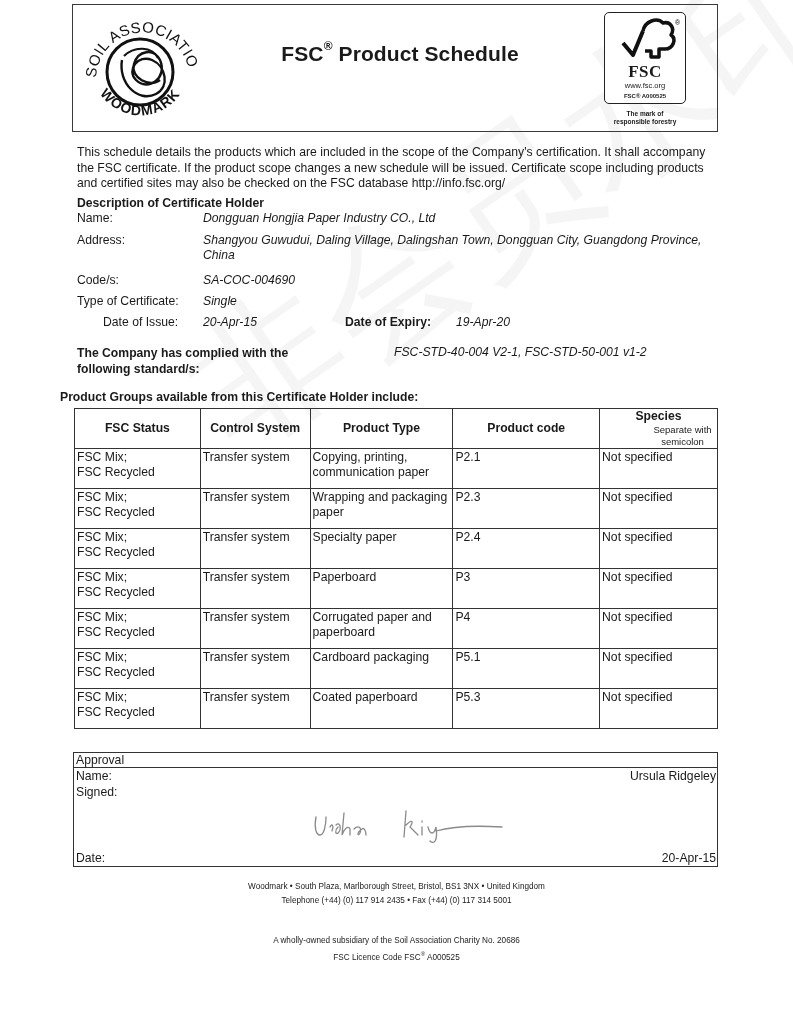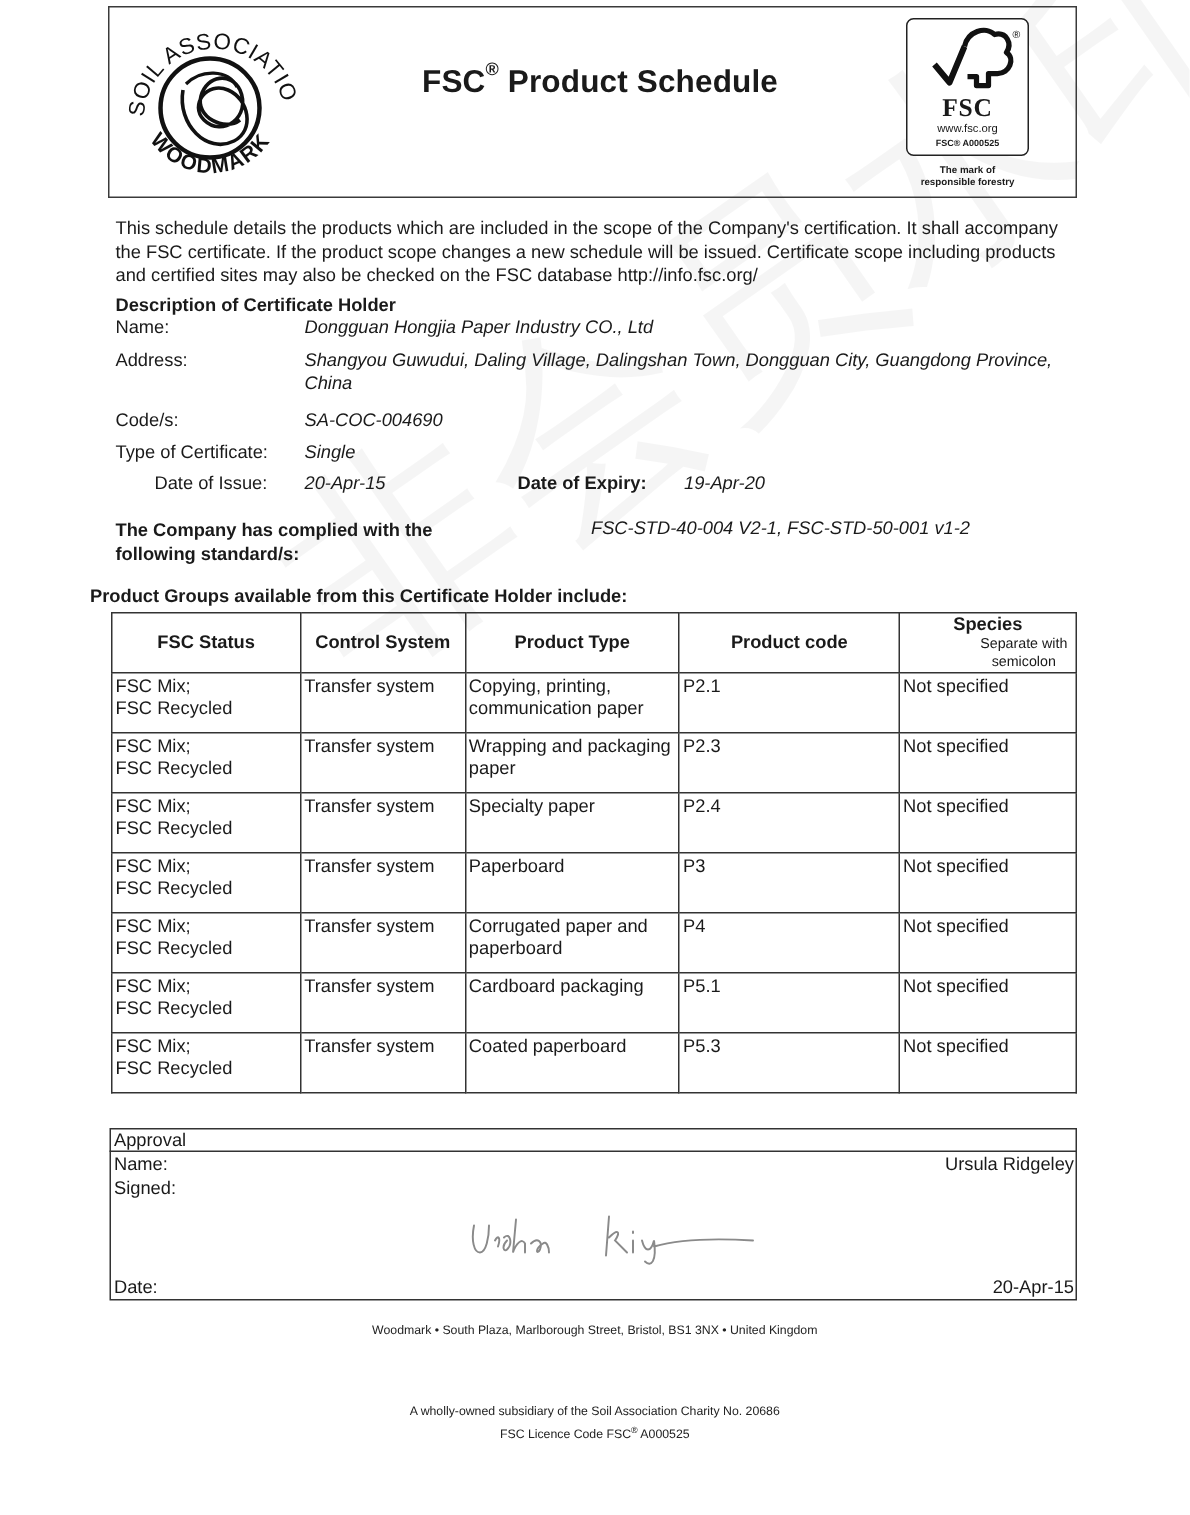--- a/index.html
+++ b/index.html
@@ -273,17 +273,18 @@
 <svg class="abs" style="left:310px; top:805px;" width="220" height="40" viewBox="0 0 220 40">
   <title>Ursula Ridgeley (handwritten)</title>
   <path d="M 6,12 C 4,22 6,30 10,30 C 14,30 16,20 16,12 M 20,22 C 22,18 24,20 22,26 M 26,20 C 30,16 32,24 28,28 C 26,30 24,26 28,22 M 34,8 L 32,30 C 34,24 38,20 40,24 L 40,30 M 44,24 C 48,20 52,22 50,28 C 48,32 46,28 52,24 C 54,22 56,26 56,30" fill="none" stroke="#8a8a8a" stroke-width="1.3" stroke-linecap="round"></path>
   <path d="M 96,6 L 94,32 M 96,20 C 102,14 104,16 100,22 L 108,30 M 112,22 L 112,30 M 112,16 L 112,17 M 118,22 C 120,30 124,30 126,22 C 128,36 124,40 120,36 M 126,26 C 140,22 160,20 192,22" fill="none" stroke="#8a8a8a" stroke-width="1.3" stroke-linecap="round"></path>
 </svg>
 <div class="abs approval-text" style="left:76px; top:851px;">Date:</div>
 <div class="abs approval-text" style="left:600px; top:851px; width:116px; text-align:right;">20-Apr-15</div>
 
 <div class="abs footer" style="top:880px;">
   <div>Woodmark • South Plaza, Marlborough Street, Bristol, BS1 3NX • United Kingdom</div>
+  <div>Telephone (+44) (0) 117 914 2435 • Fax (+44) (0) 117 314 5001</div>
 </div>
 <div class="abs footer" style="top:934px;">
   <div>A wholly-owned subsidiary of the Soil Association Charity No. 20686</div>
   <div><span>FSC Licence Code FSC</span><sup>®</sup><span> A000525</span></div>
 </div>
 
 </body></html>

